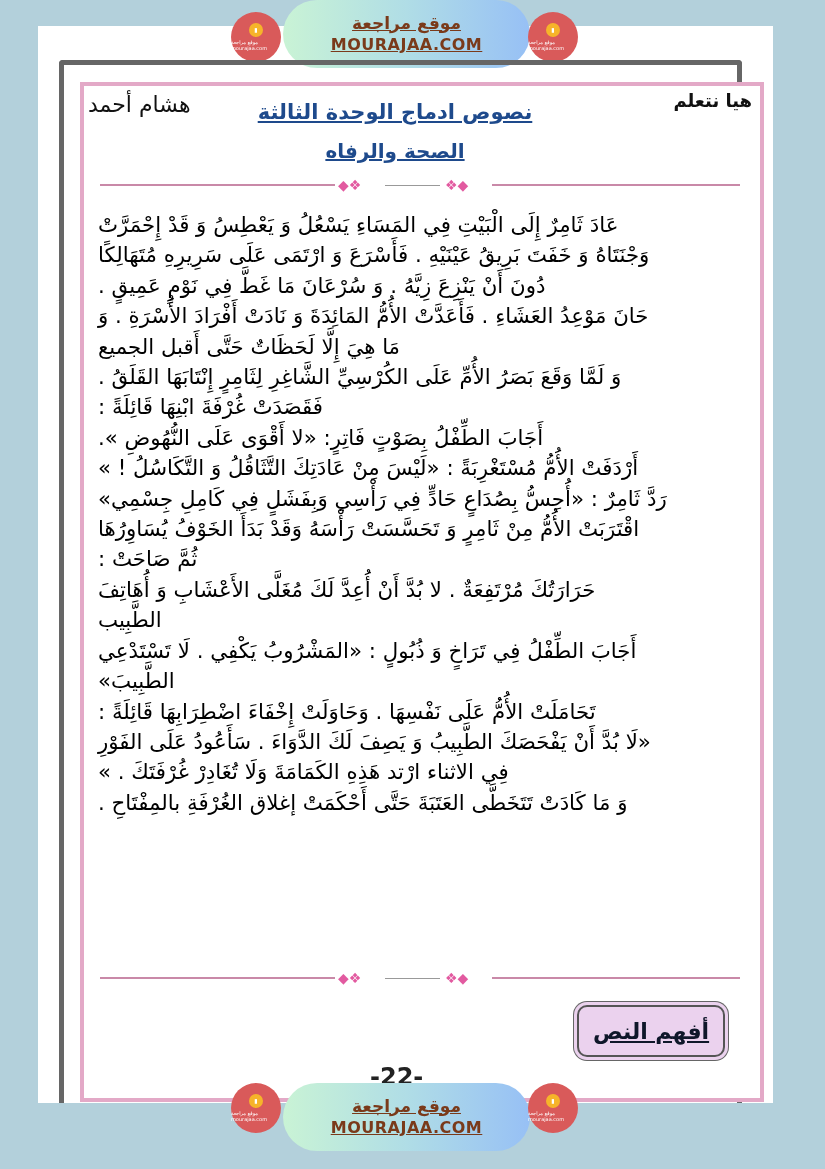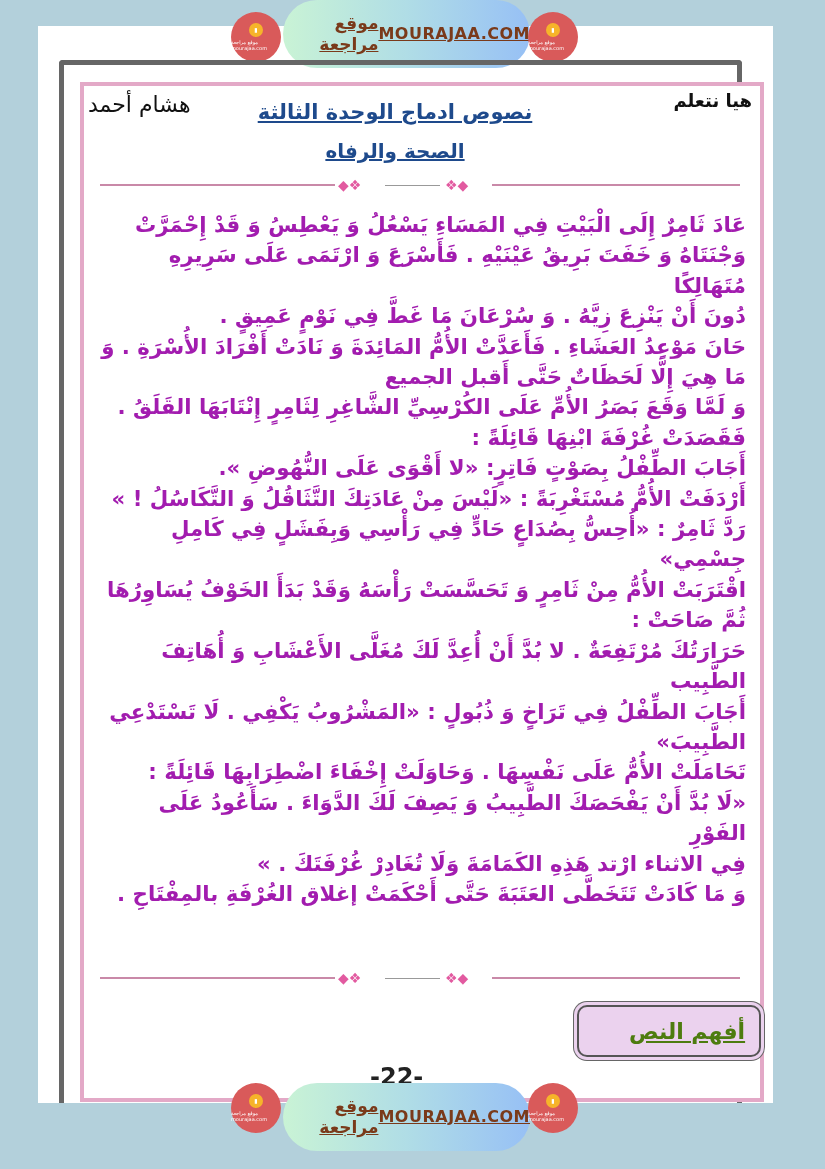--- a/index.html
+++ b/index.html
@@ -46,43 +46,42 @@
   }
   .divider .line {
     position:absolute; top:9px; height:2px; background:#c989a8;
   }
   .orn {
     position:absolute; top:2px; font-size:14px; color:#e25aa0; line-height:16px;
   }
   
   .body-text {
     position:absolute; left:98px; top:210px; width:648px;
-    direction:rtl; text-align:right; color:#a21caf;
-    font-size:21.3px; font-weight:bold; line-height:30.4px;
+    direction:rtl; text-align:left; color:#000000;
+    font-size:21.3px; font-weight:normal; line-height:30.4px;
   }
   .body-text p { margin:0; }
   
   .understand {
     position:absolute; left:577px; top:1005px; width:144px; height:48px;
     background:#ebd2ee; border:2px solid #555; border-radius:10px;
     box-shadow:0 0 0 3px #ebd2ee, 0 0 0 4px #666;
     display:flex; align-items:center; justify-content:center;
-    color:#4d7c0f; font-size:22px; font-weight:bold; text-decoration:underline;
+    color:#0f172a; font-size:22px; font-weight:bold; text-decoration:underline;
     direction:rtl;
-    padding-left:36px;
   }
   .page-num {
     position:absolute; left:370px; top:1063px; width:80px; text-align:left;
     font-size:24px; font-weight:bold; color:#222;
   }
   
   .banner {
     position:absolute; width:247px; height:68px; border-radius:34px;
     background:linear-gradient(90deg,#c9f3d5 0%,#b0dde6 50%,#97c0f5 100%);
-    display:flex; align-items:center; justify-content:center;
+    display:flex; flex-direction:column; align-items:center; justify-content:center;
     color:#7a3a1a; font-weight:bold; text-decoration:underline;
   }
   .banner .ar { font-size:17px; line-height:21px; direction:rtl; }
   .banner .en { font-size:16px; line-height:22px; letter-spacing:0.5px; }
   .badge {
     position:absolute; width:50px; height:50px; border-radius:50%;
     background:#d95a5a; display:flex; flex-direction:column; align-items:center; justify-content:center;
   }
   .badge .dot {
     width:14px; height:14px; border-radius:50%; background:#f6b42a;

